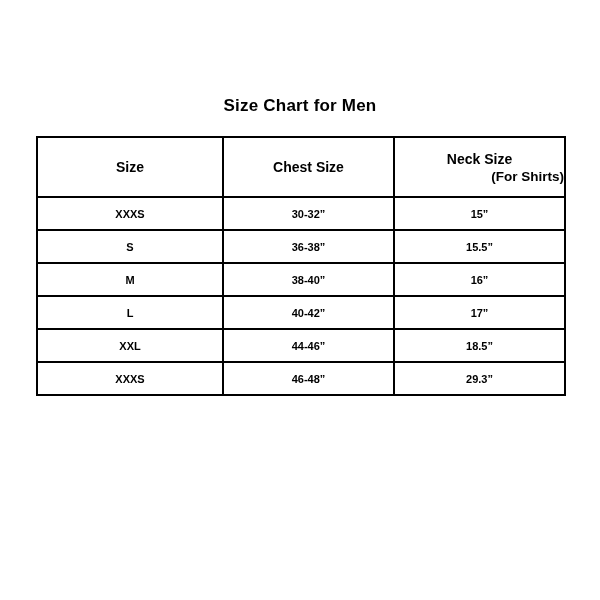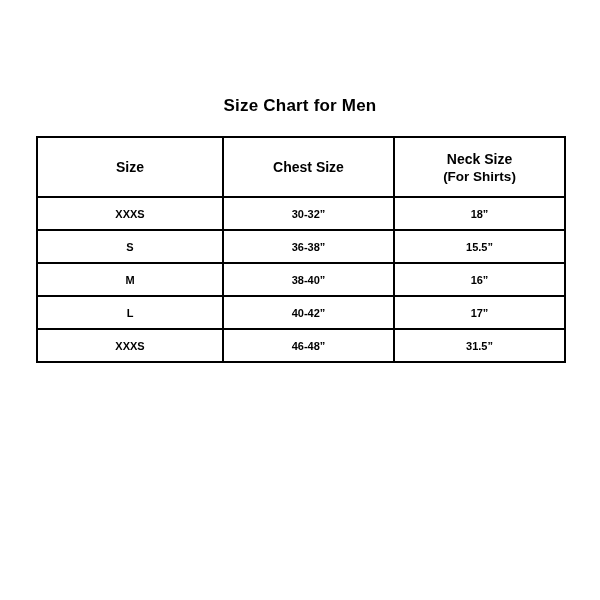--- a/index.html
+++ b/index.html
@@ -53,20 +53,21 @@
   }
   table.size-table thead th {
     height: 58px;
     font-size: 14px;
   }
   table.size-table thead th .sub {
     display: block;
     font-size: 13.5px;
     font-weight: bold;
     margin-top: 2px;
+    text-align: right;
   }
   col.c0 { width: 186px; }
   col.c1 { width: 171px; }
   col.c2 { width: 171px; }
 </style>
 </head>
 <body>
 
 <div class="page">
 
@@ -90,39 +91,44 @@
           <th>
             <span>Neck Size</span>
             <span class="sub">(For Shirts)</span>
           </th>
         </tr>
       </thead>
       <tbody>
         <tr>
           <td>XXXS</td>
           <td>30-32”</td>
-          <td>18”</td>
+          <td>15”</td>
         </tr>
         <tr>
           <td>S</td>
           <td>36-38”</td>
           <td>15.5”</td>
         </tr>
         <tr>
           <td>M</td>
           <td>38-40”</td>
           <td>16”</td>
         </tr>
         <tr>
           <td>L</td>
           <td>40-42”</td>
           <td>17”</td>
         </tr>
         <tr>
+          <td>XXL</td>
+          <td>44-46”</td>
+          <td>18.5”</td>
+        </tr>
+        <tr>
           <td>XXXS</td>
           <td>46-48”</td>
-          <td>31.5”</td>
+          <td>29.3”</td>
         </tr>
       </tbody>
     </table>
   </div>
 
 </div>
 
 </body></html>

